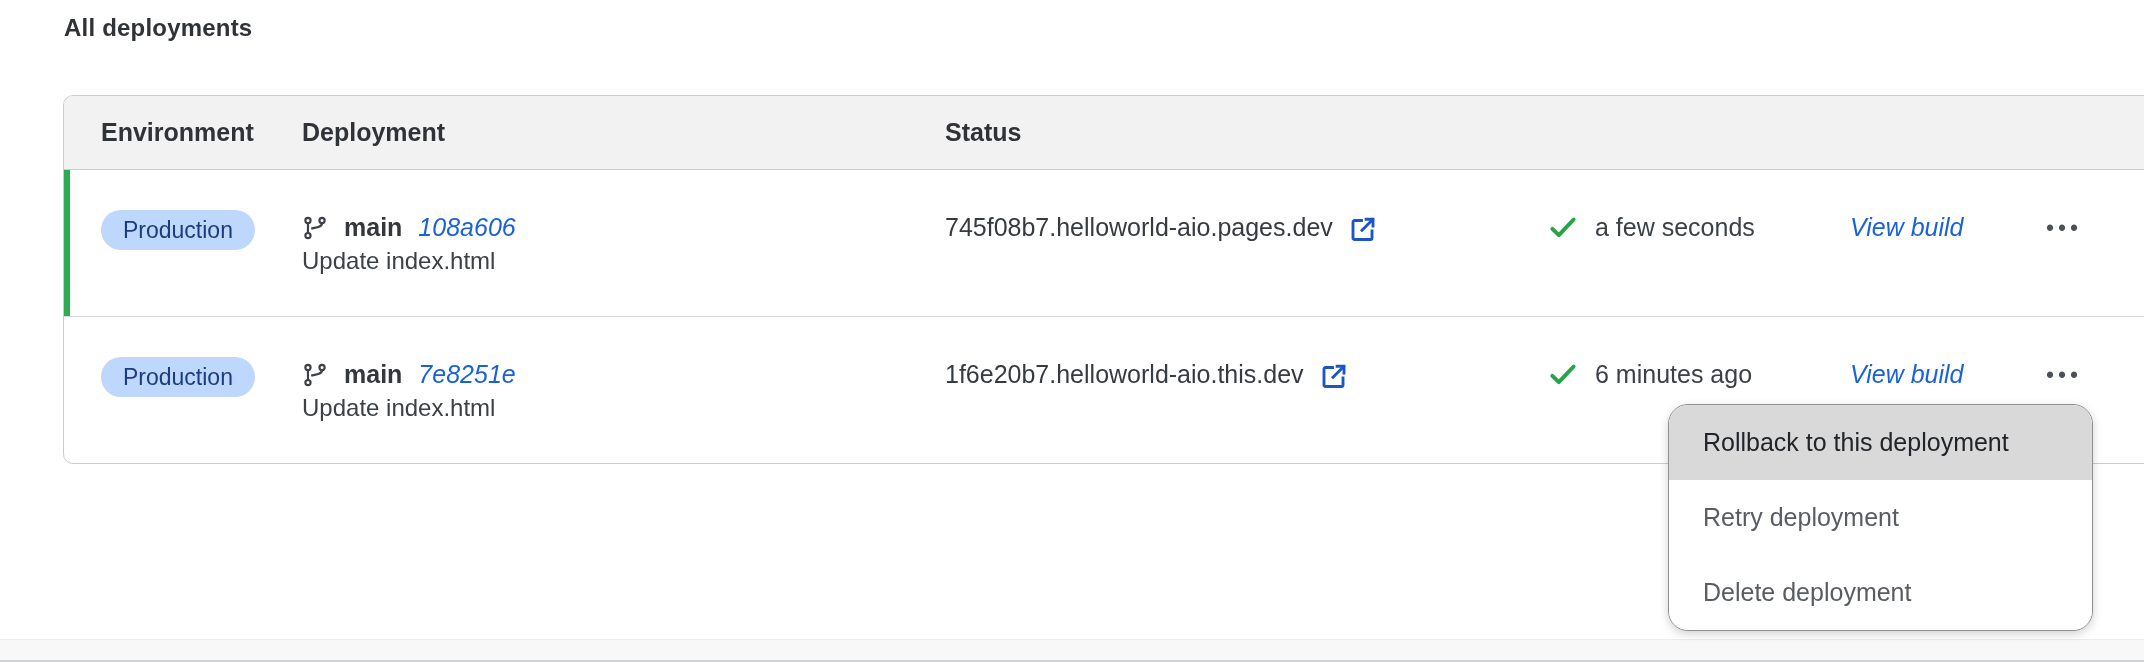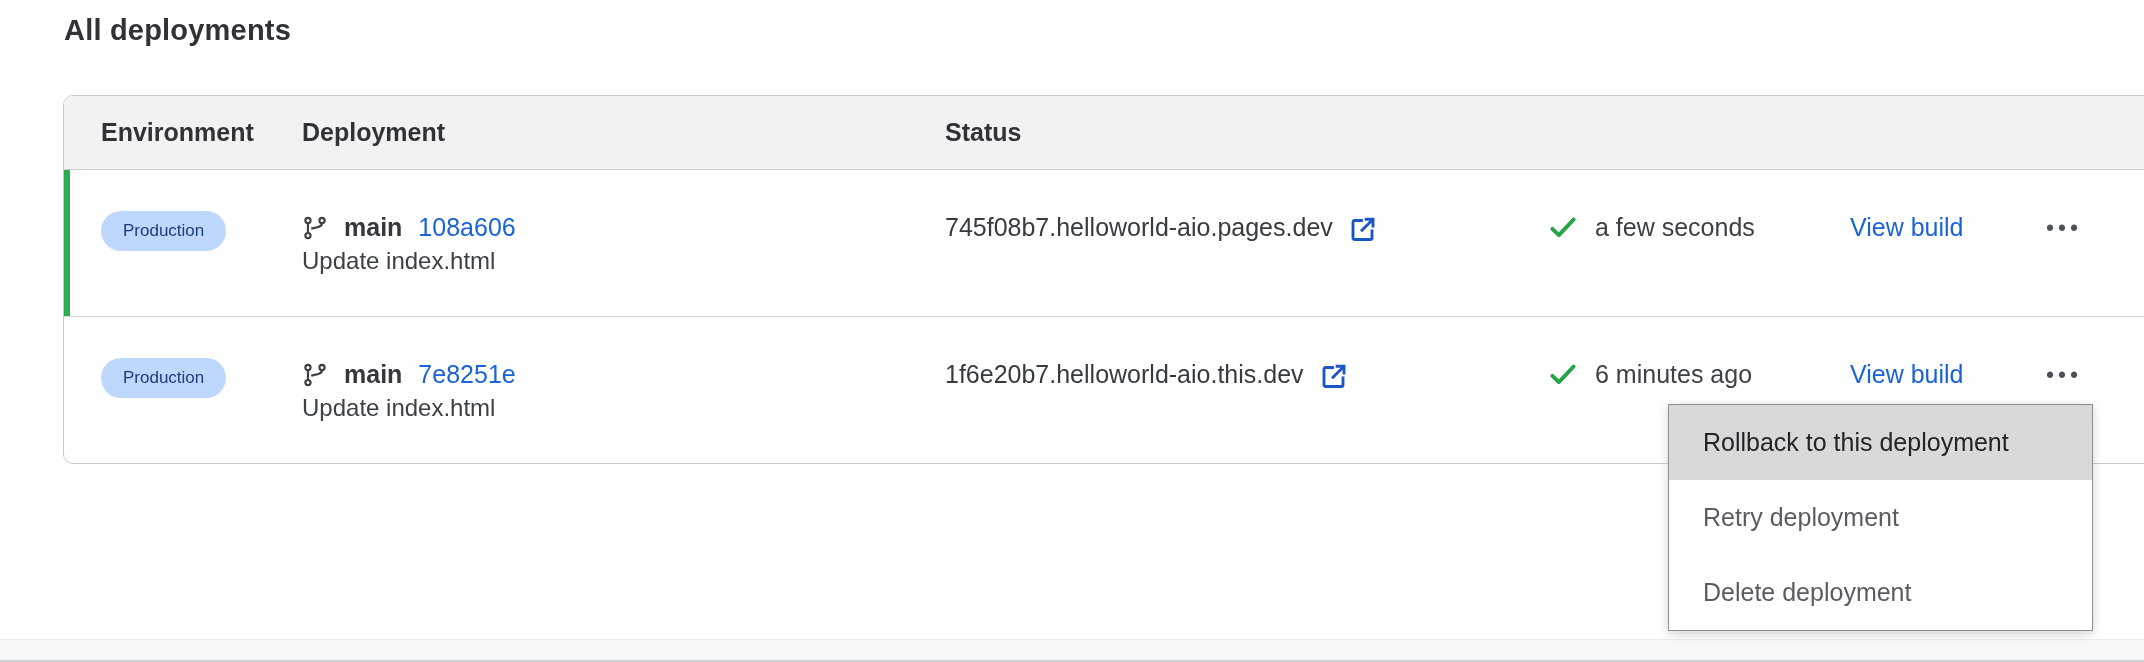--- a/index.html
+++ b/index.html
@@ -8,21 +8,21 @@
     position:relative;
     background:#ffffff;
     font-family:"Liberation Sans", sans-serif;
     color:#363a41;
     overflow:hidden;
   }
 
   .page-title {
     position:absolute;
     left:64px; top:14px;
-    font-size:29px;
+    font-size:24px;
     font-weight:600;
     color:#2f3237;
     letter-spacing:0.2px;
   }
 
   
   .deploy-table {
     position:absolute;
     left:63px; top:95px;
     width:2098px; height:369px;
@@ -61,31 +61,32 @@
     background:#2EAC53;
   }
   .cell { padding-top:40px; line-height:34px; font-size:25px; }
 
   .badge {
     display:inline-block;
     padding:3px 22px;
     border-radius:22px;
     background:#BED7FC;
     color:#1C3D7D;
-    font-size:17px;
+    font-size:23px;
     line-height:34px;
   }
 
   .source-line1 { display:flex; align-items:center; gap:16px; }
   .branch-icon { display:inline-flex; color:#3d4046; margin-top:2px; }
   .branch-name { font-weight:700; color:#34373d; }
   .link {
     color:#1A62D9;
     text-decoration:none;
     cursor:pointer;
+    font-style:italic;
   }
   .commit-msg {
     margin-top:0;
     font-size:24px;
     color:#3c4047;
   }
 
   .dep-cell { display:flex; align-items:center; gap:15px; }
   .dep-url { color:#363a41; }
   .ext-icon { display:inline-flex; color:#1B55C8; cursor:pointer; margin-top:3px; }
@@ -105,21 +106,21 @@
     padding:0;
   }
 
   
   .context-menu {
     position:absolute;
     left:1668px; top:404px;
     width:425px;
     background:#ffffff;
     border:1px solid #8f8f8f;
-    border-radius:0;
+    border-radius:20px;
     box-shadow:0 3px 10px rgba(0,0,0,0.18);
     overflow:hidden;
     z-index:10;
   }
   .menu-item {
     height:75px;
     display:flex;
     align-items:center;
     padding:0 34px;
     font-size:25px;

